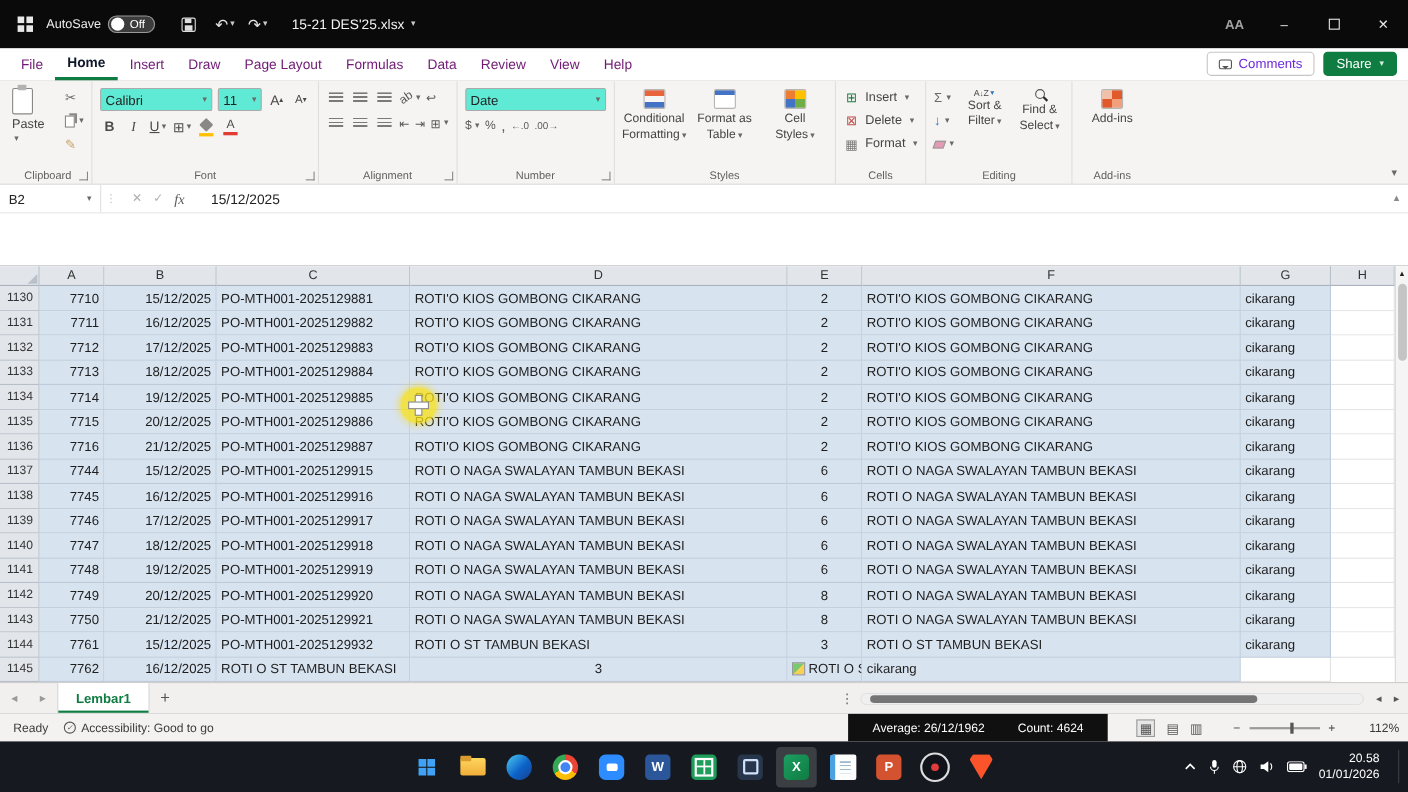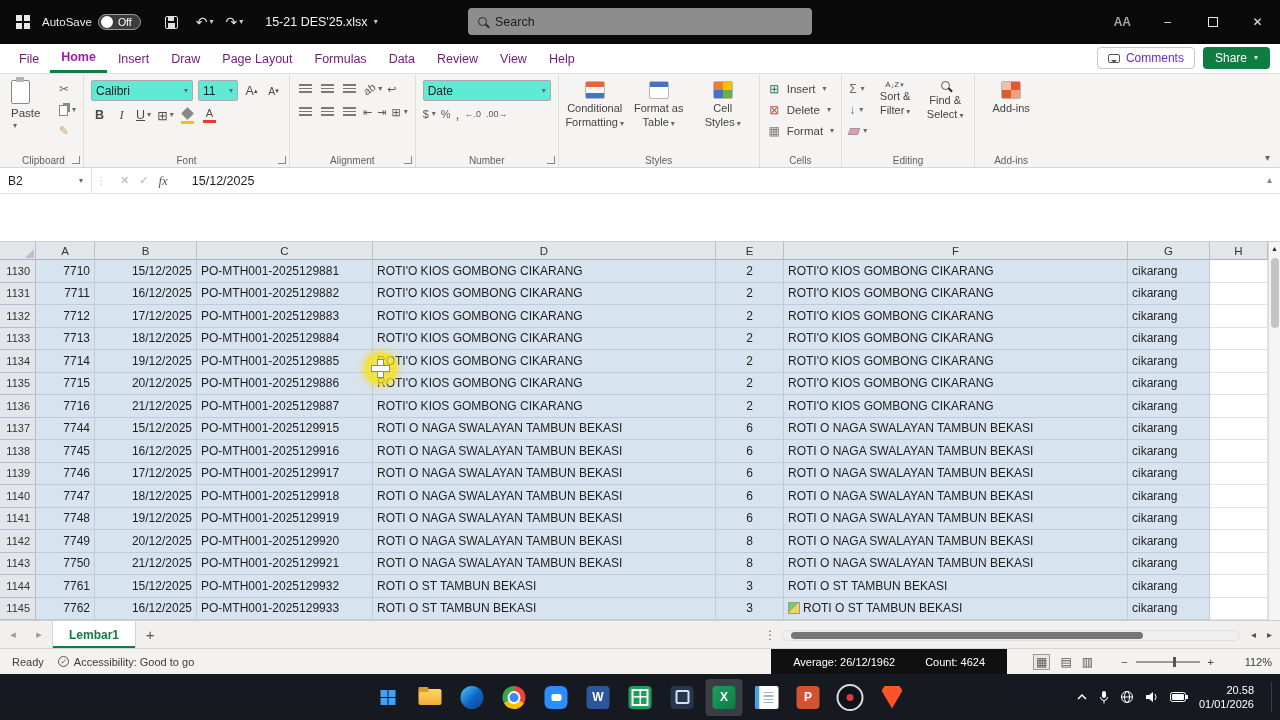--- a/index.html
+++ b/index.html
@@ -22,21 +22,21 @@
 .searchbox{position:absolute;left:50%;top:8px;transform:translateX(-50%);width:344px;height:27px;background:#8d8d8d;border-radius:4px;display:flex;align-items:center;gap:8px;padding:0 10px;color:#1d1d1d;font-size:12.5px}
 .mag{width:9px;height:9px;border:1.6px solid #2b2b2b;border-radius:50%;position:relative;display:inline-block;flex:none}
 .mag::after{content:"";position:absolute;width:5px;height:1.6px;background:#2b2b2b;transform:rotate(45deg);right:-4px;bottom:-2px}
 .tright{position:absolute;right:0;top:0;height:44px;display:flex;align-items:center}
 .avatar{color:#a3a3a3;font-weight:bold;font-size:12px;margin-right:14px}
 .winbtn{width:45px;height:44px;display:flex;align-items:center;justify-content:center;color:#e8e8e8;font-size:12px}
 .maxsq{width:10px;height:10px;border:1.2px solid #e8e8e8}
 
 .tabrow{height:30px;background:#fff;display:flex;align-items:stretch;border-bottom:1px solid #e3e1df;padding-left:8px;position:relative}
 .rtab{display:flex;align-items:center;padding:0 11px;font-size:12.5px;color:#701a75;cursor:default}
-.rtab.active{color:#a21caf;font-weight:bold;border-bottom:3px solid #0f7c41}
+.rtab.active{color:#0f172a;font-weight:bold;border-bottom:3px solid #0f7c41}
 .tabright{position:absolute;right:10px;top:3px;display:flex;align-items:center;gap:8px}
 .cmtbtn{display:flex;align-items:center;gap:6px;border:1px solid #c8c6c4;border-radius:4px;padding:3px 10px;font-size:12px;color:#6d28d9;background:#fff}
 .bub{width:12px;height:9px;border:1.2px solid #555;border-radius:2px;position:relative}
 .bub::after{content:"";position:absolute;left:2px;bottom:-4px;border:3px solid transparent;border-top-color:#555}
 .sharebtn{display:flex;align-items:center;gap:5px;background:#0f7c41;color:#fff;border-radius:4px;padding:4px 12px;font-size:12px}
 .sharebtn b.c{color:#d8efe2}
 
 .ribbon{height:94px;background:#f5f4f2;border-bottom:1px solid #d8d6d4;display:flex;align-items:stretch;padding-left:4px;position:relative}
 .group{position:relative;border-right:1px solid #e0dedc;padding:4px 7px 15px;display:flex;gap:6px}
 .glabel{position:absolute;bottom:1px;left:0;right:0;text-align:center;font-size:10px;color:#615f5d;pointer-events:none}
@@ -170,24 +170,20 @@
         <b class="c">▾</b>
       </span>
     <span class="tbicon">
         <span>↷</span>
         <b class="c">▾</b>
       </span>
     <div class="fname">
         <span>15-21 DES'25.xlsx</span>
         <b class="c">▾</b>
       </div>
-    <div class="searchbox">
-      <i class="mag" style="border-color:#2b2b2b"></i>
-      <span>Search</span>
-    </div>
     <div class="tright">
       <span class="avatar">AA</span>
       <span class="winbtn">–</span>
       <span class="winbtn">
           <i class="maxsq"></i>
         </span>
       <span class="winbtn">✕</span>
     </div>
   </div>
 
@@ -615,21 +611,20 @@
             <div class="gcell ">ROTI O ST TAMBUN BEKASI</div>
             <div class="gcell al-c">3</div>
             <div class="gcell ">ROTI O ST TAMBUN BEKASI</div>
             <div class="gcell ">cikarang</div>
             <div class="gcell  chx"></div>
           </div>
           <div class="grow">
             <div class="gcell rn">1145</div>
             <div class="gcell al-r">7762</div>
             <div class="gcell al-r">16/12/2025</div>
-            <div class="gcell ">PO-MTH001-2025129933</div>
             <div class="gcell ">ROTI O ST TAMBUN BEKASI</div>
             <div class="gcell al-c">3</div>
             <div class="gcell "><i class="cellic"></i>ROTI O ST TAMBUN BEKASI</div>
             <div class="gcell ">cikarang</div>
             <div class="gcell  chx"></div>
           </div>
         </div>
     </div>
     <div class="vsb">
       <span class="arr">▴</span>

